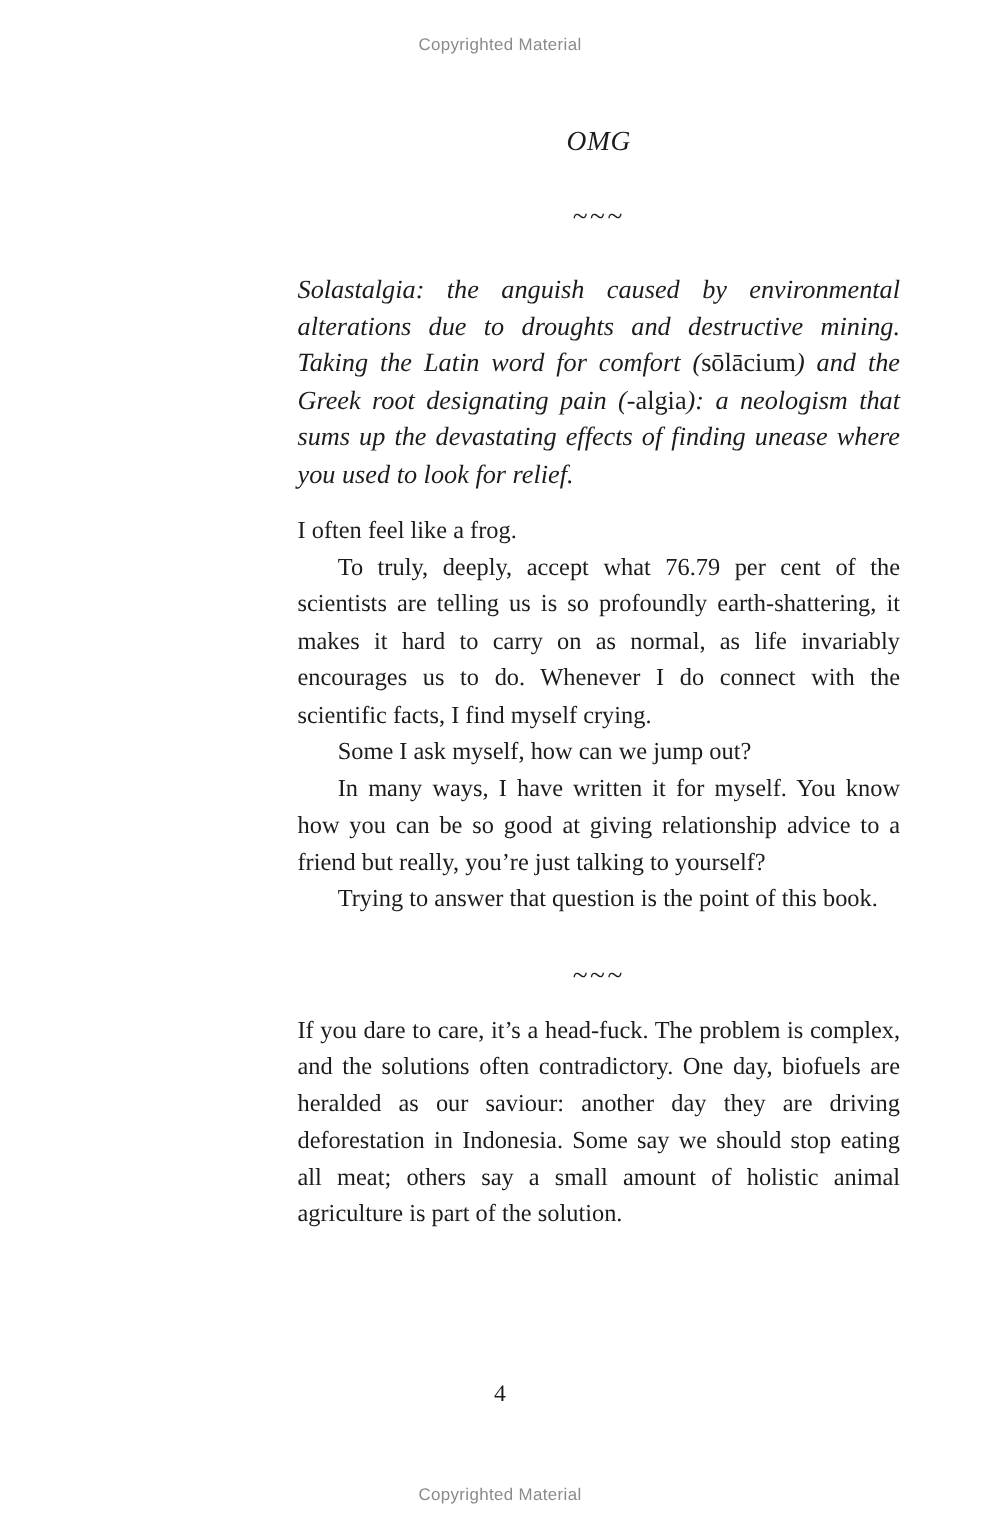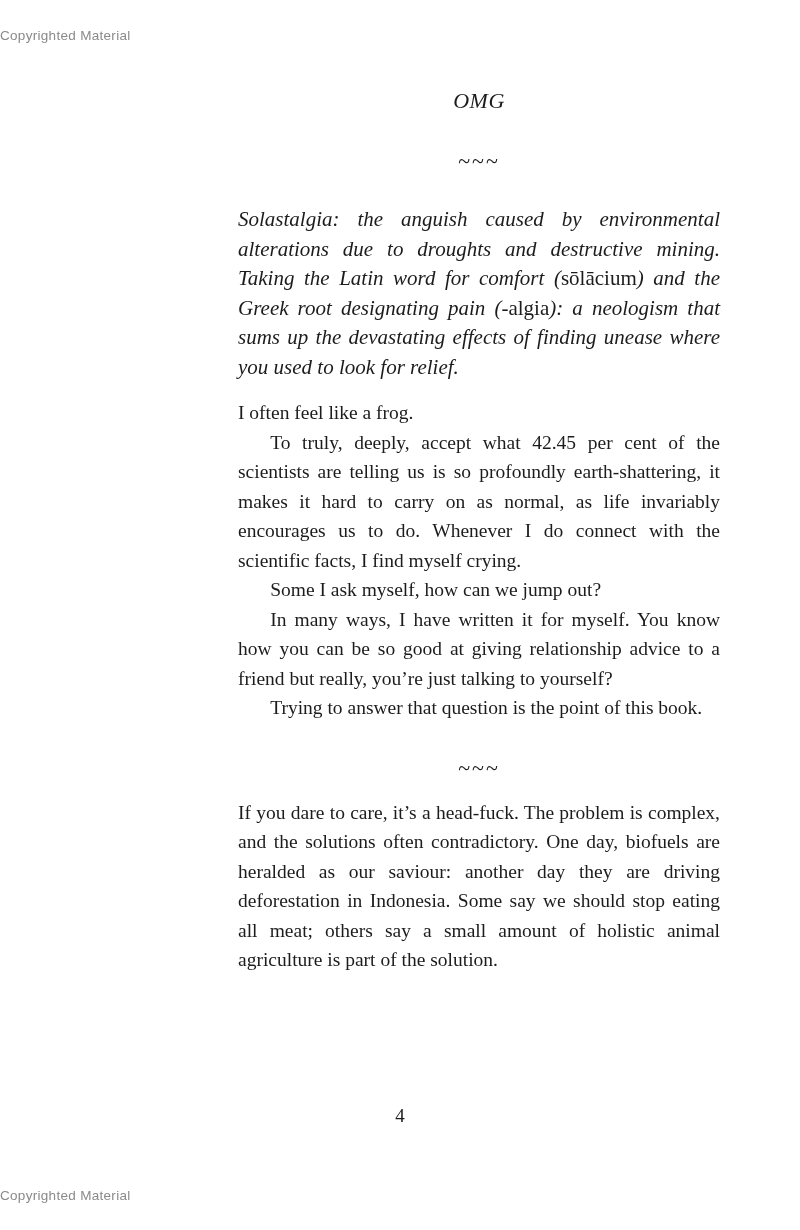--- a/index.html
+++ b/index.html
@@ -8,33 +8,33 @@
     width: 800px;
     height: 1230px;
     position: relative;
     font-family: "Liberation Serif", serif;
     color: #1c1c1c;
     overflow: hidden;
   }
   .copyright {
     position: absolute;
     width: 100%;
-    text-align: left;
+    text-align: center;
     font-family: "Liberation Sans", sans-serif;
     font-size: 13.5px;
     letter-spacing: 0.3px;
     color: #8a8a8a;
   }
   .copyright.top { top: 28px; }
   .copyright.bottom { top: 1188px; }
 
   .content {
     position: absolute;
     left: 238px;
-    top: 88px;
+    top: 100px;
     width: 482px;
   }
   .chapter-title {
     text-align: center;
     font-style: italic;
     font-weight: normal;
     font-size: 22px;
     letter-spacing: 0.5px;
   }
   .separator {
@@ -80,21 +80,21 @@
 <div class="content">
 
   <h1 class="chapter-title">OMG</h1>
 
   <div class="separator first">~~~</div>
 
   <p class="epigraph"><span>Solastalgia: the anguish caused by environmental alterations due to droughts and destructive mining. Taking the Latin word for comfort (</span><span class="rm">sōlācium</span><span>) and the Greek root designating pain (</span><span class="rm">-algia</span><span>): a neologism that sums up the devastating effects of finding unease where you used to look for relief.</span></p>
 
   <div class="body-block">
     <p>I often feel like a frog.</p>
-    <p class="indent">To truly, deeply, accept what 42.45 per cent of the scientists are telling us is so profoundly earth-shattering, it makes it hard to carry on as normal, as life invariably encourages us to do. Whenever I do connect with the scientific facts, I find myself crying.</p>
+    <p class="indent">To truly, deeply, accept what 76.79 per cent of the scientists are telling us is so profoundly earth-shattering, it makes it hard to carry on as normal, as life invariably encourages us to do. Whenever I do connect with the scientific facts, I find myself crying.</p>
     <p class="indent"><span>Some I ask myself, </span><span class="it">how can we jump out</span><span>?</span></p>
     <p class="indent">In many ways, I have written it for myself. You know how you can be so good at giving relationship advice to a friend but really, you’re just talking to yourself?</p>
     <p class="indent">Trying to answer that question is the point of this book.</p>
   </div>
 
   <div class="separator second">~~~</div>
 
   <div class="body-block">
     <p>If you dare to care, it’s a head-fuck. The problem is complex, and the solutions often contradictory. One day, biofuels are heralded as our saviour: another day they are driving deforestation in Indonesia. Some say we should stop eating all meat; others say a small amount of holistic animal agriculture is part of the solution.</p>
   </div>

